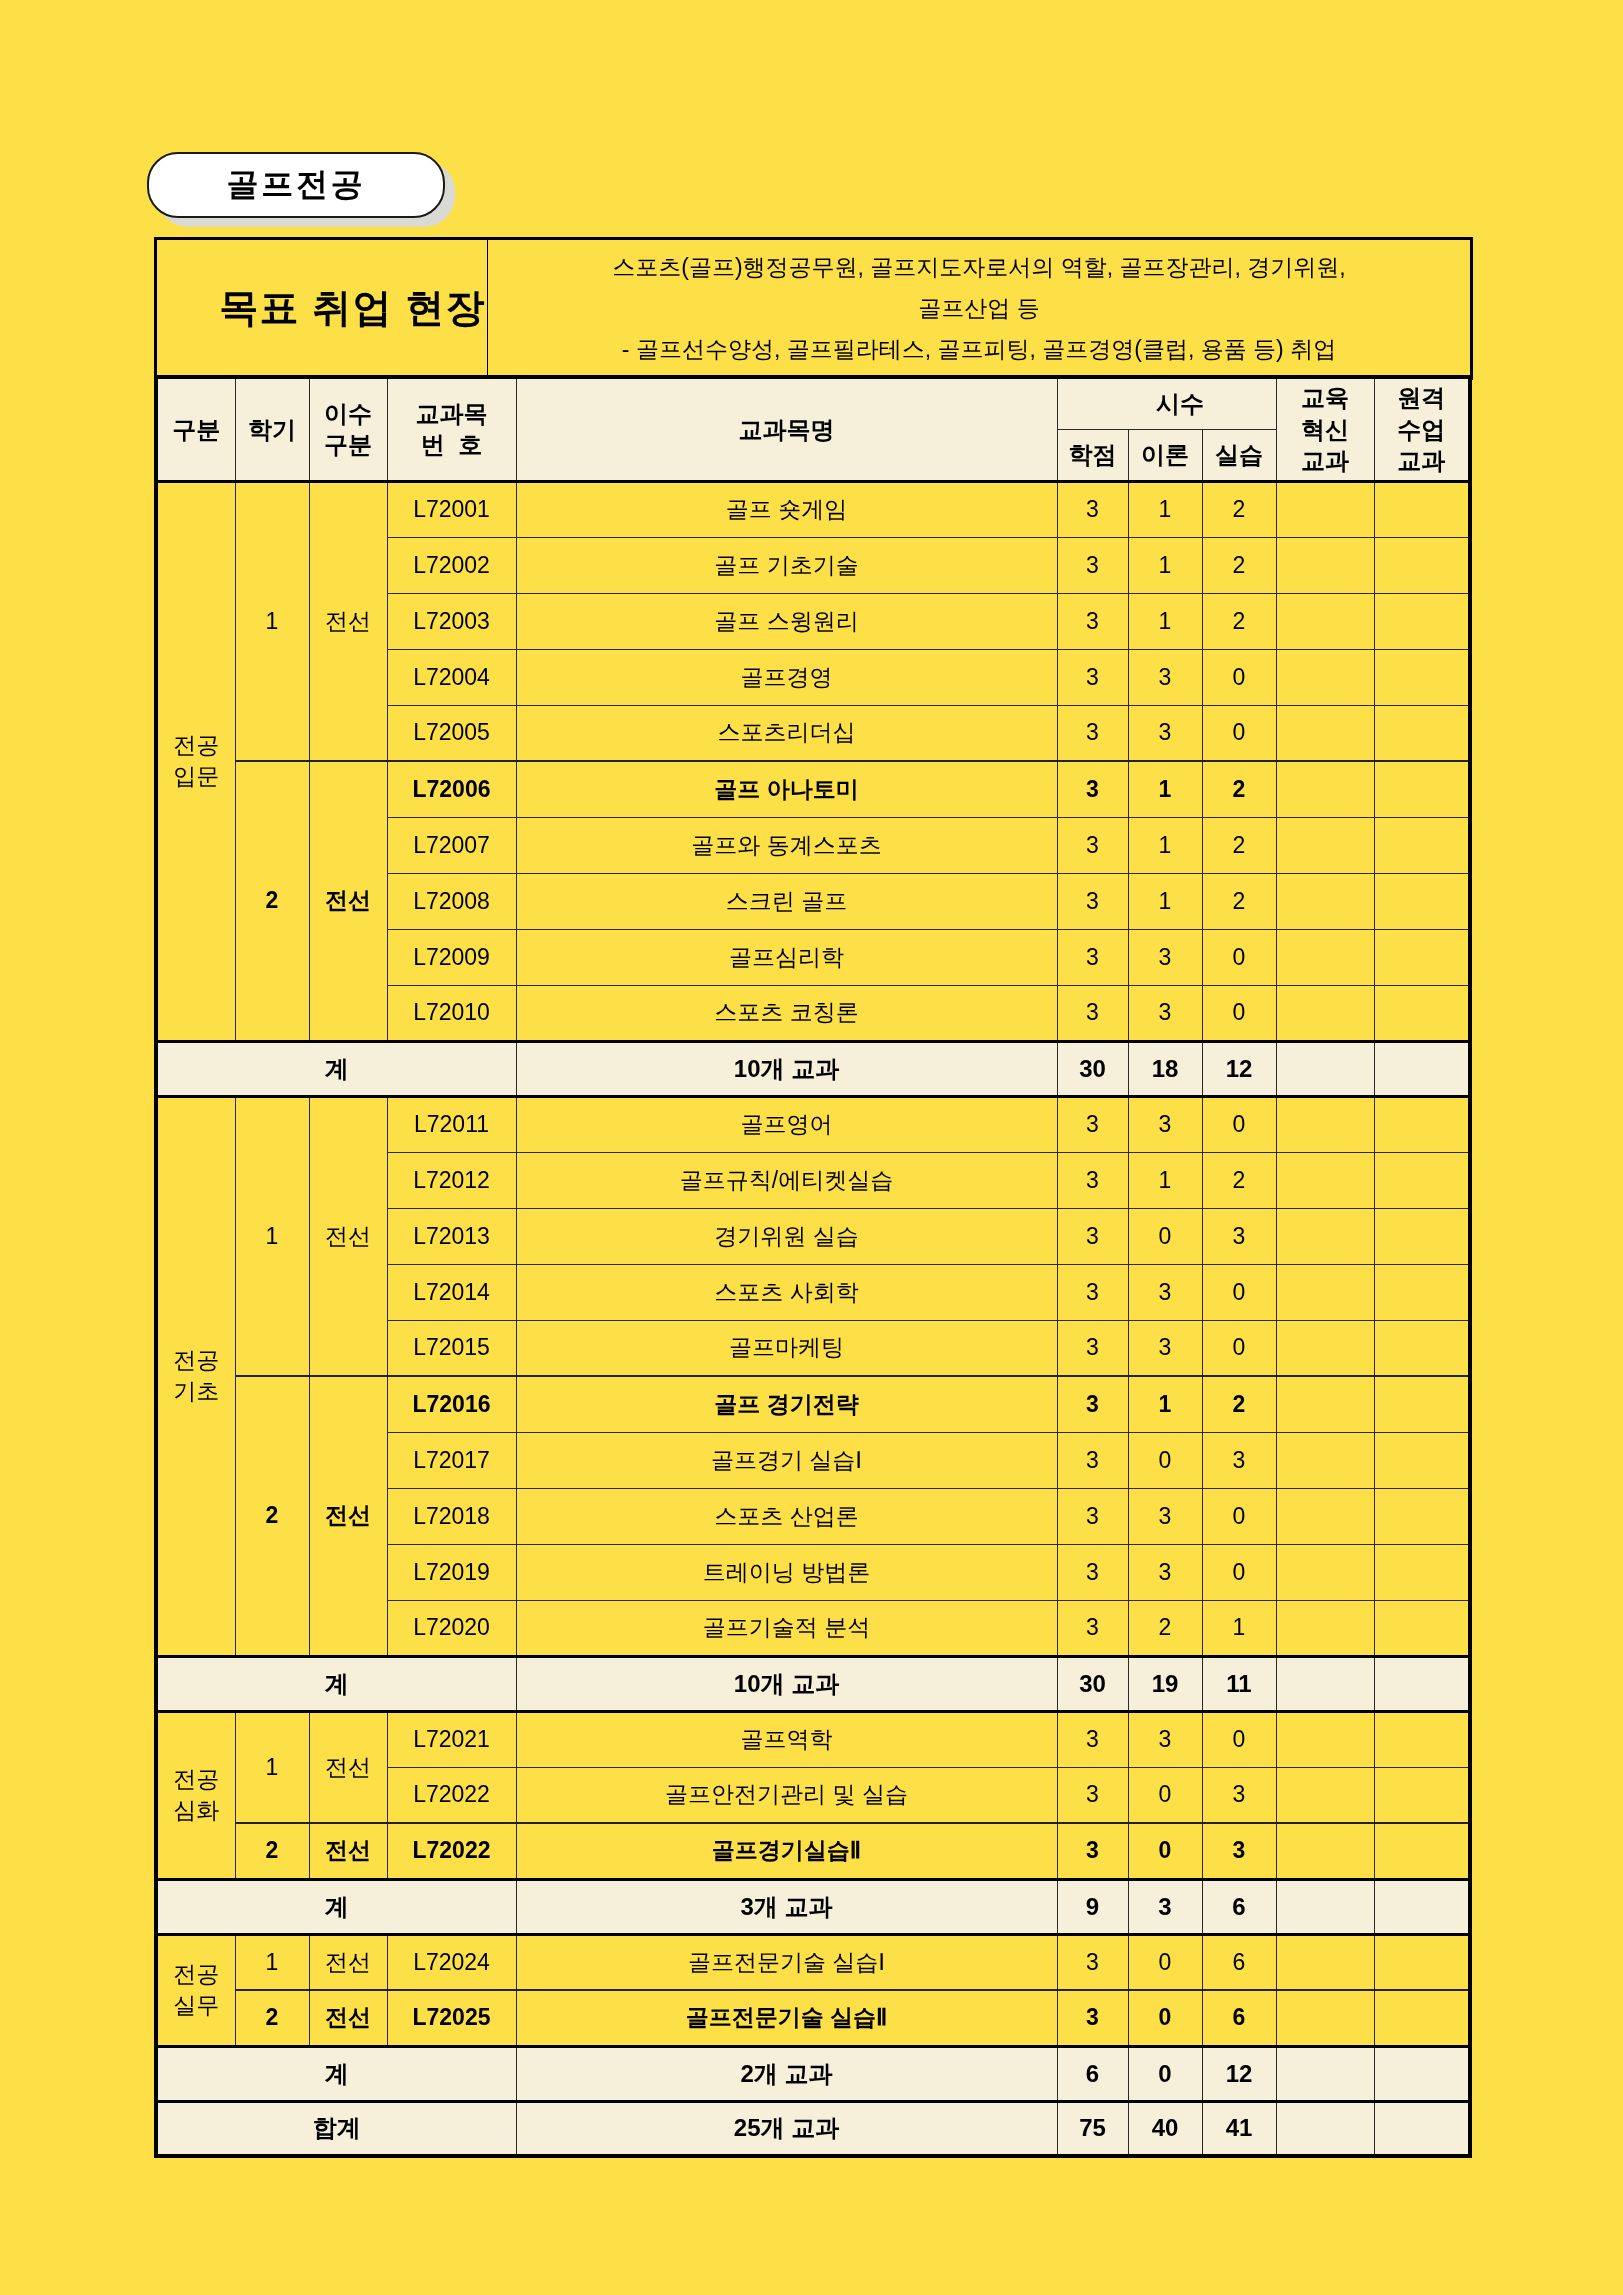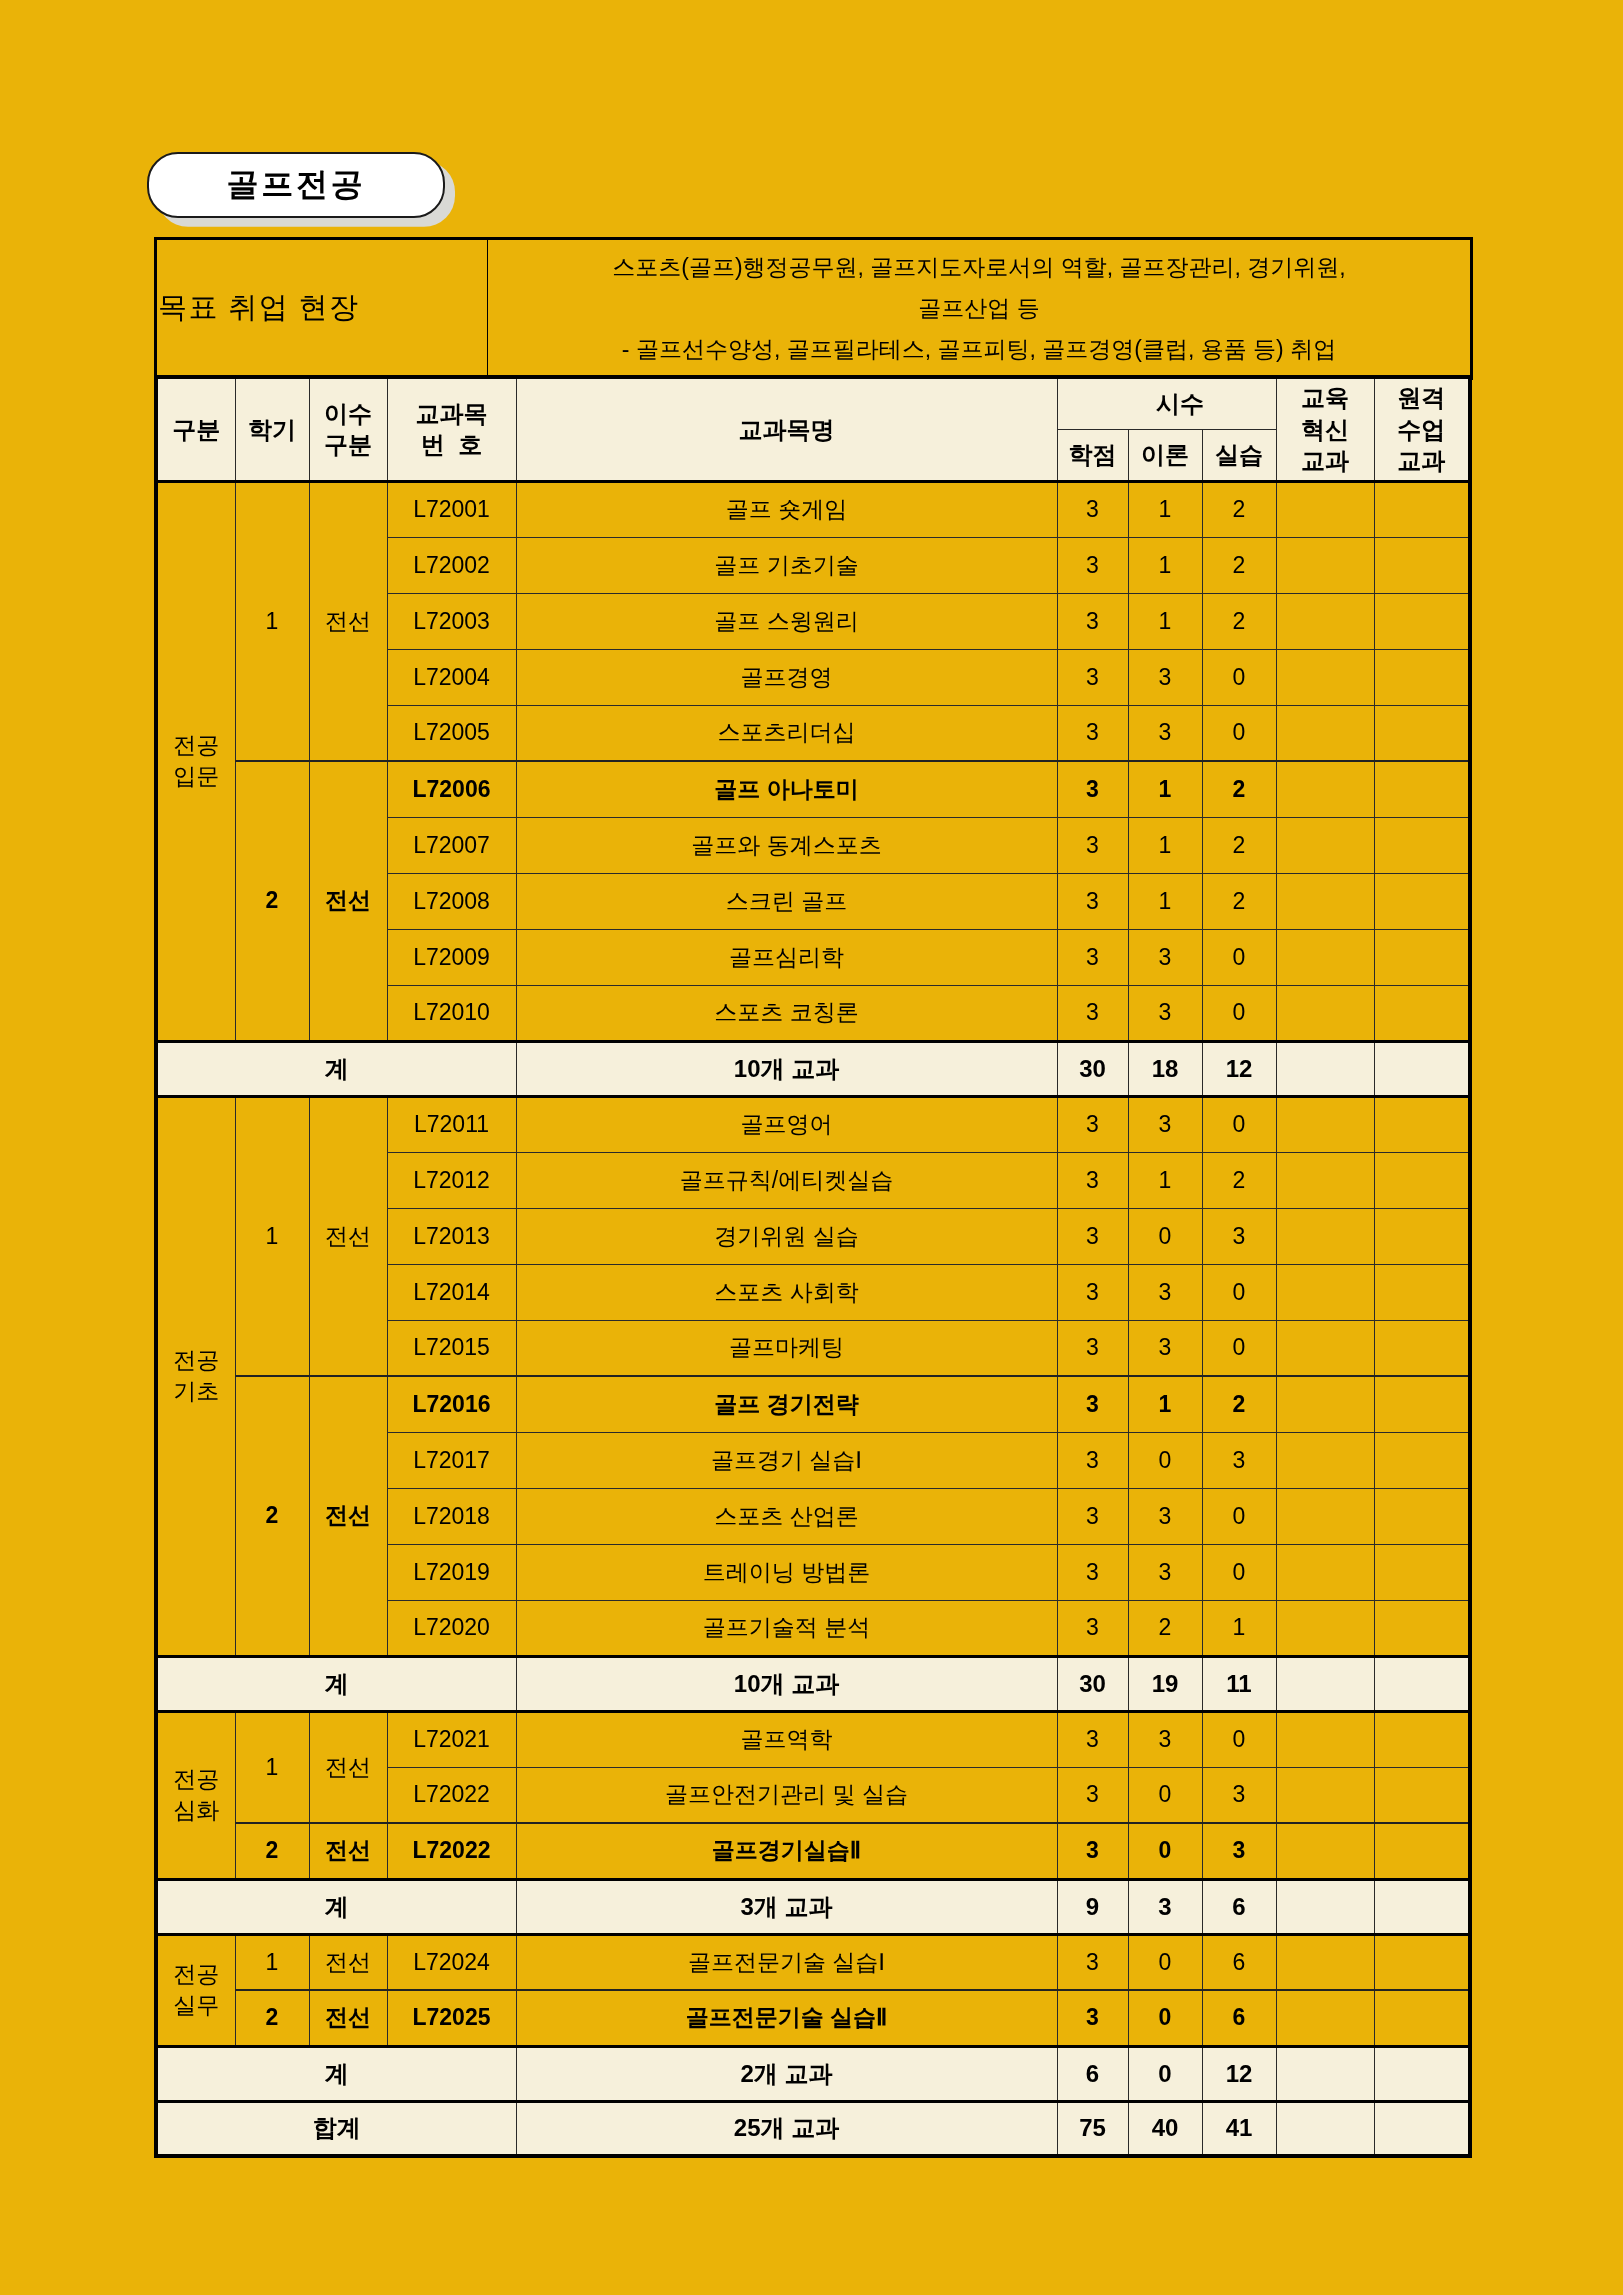--- a/index.html
+++ b/index.html
@@ -1,36 +1,36 @@
 <!DOCTYPE html>
 <html style="font-size:10.8px"><head>
 <meta charset="utf-8">
 <style>
   html, body { margin:0; padding:0; background:#ffffff; }
   .page {
-    position:relative; width:1623px; height:2295px; background:#eab308;
+    position:relative; width:1623px; height:2295px; background:#fde047;
     font-family:"Liberation Sans", sans-serif; color:#000;
   }
 
   
   .badge {
     position:absolute; left:147px; top:152px; width:294px; height:62px;
     background:#ffffff; border:2px solid #1a1a1a; border-radius:31px;
     box-shadow:10px 8.8px 0 #d9d9d5;
     display:flex; align-items:center; justify-content:center;
   }
   .badge span { font-size:32px; font-weight:bold; letter-spacing:2.7px; }
 
   
   .goal {
     position:absolute; left:154px; top:237px; width:1316px;
     border-collapse:collapse; table-layout:fixed; border:3.4px solid #000;
   }
   .goal td { border:1.4px solid #000; vertical-align:middle; }
-  .goal .goal-label { text-align:left; font-size:29px; font-weight:normal; letter-spacing:1.4px; }
+  .goal .goal-label { text-align:right; font-size:39px; font-weight:bold; letter-spacing:1.4px; }
   .goal .goal-text { padding:6.8px 10.8px;text-align:center; }
   .goal .goal-text div { font-size:23px; line-height:41px; white-space:nowrap; }
 
   
   .main {
     position:absolute; left:154px; top:375px; width:1316px;
     border-collapse:collapse; table-layout:fixed; border:4px solid #000;
   }
   .main th, .main td {
     border:1.4px solid #2a2a2a; text-align:center; vertical-align:middle;

